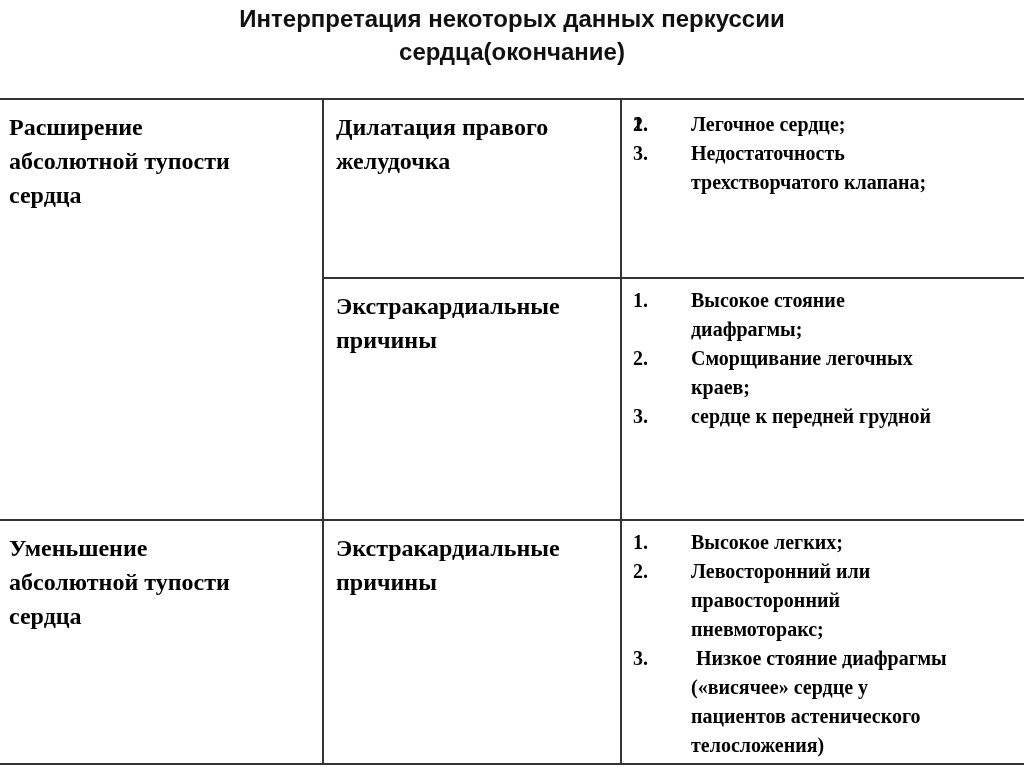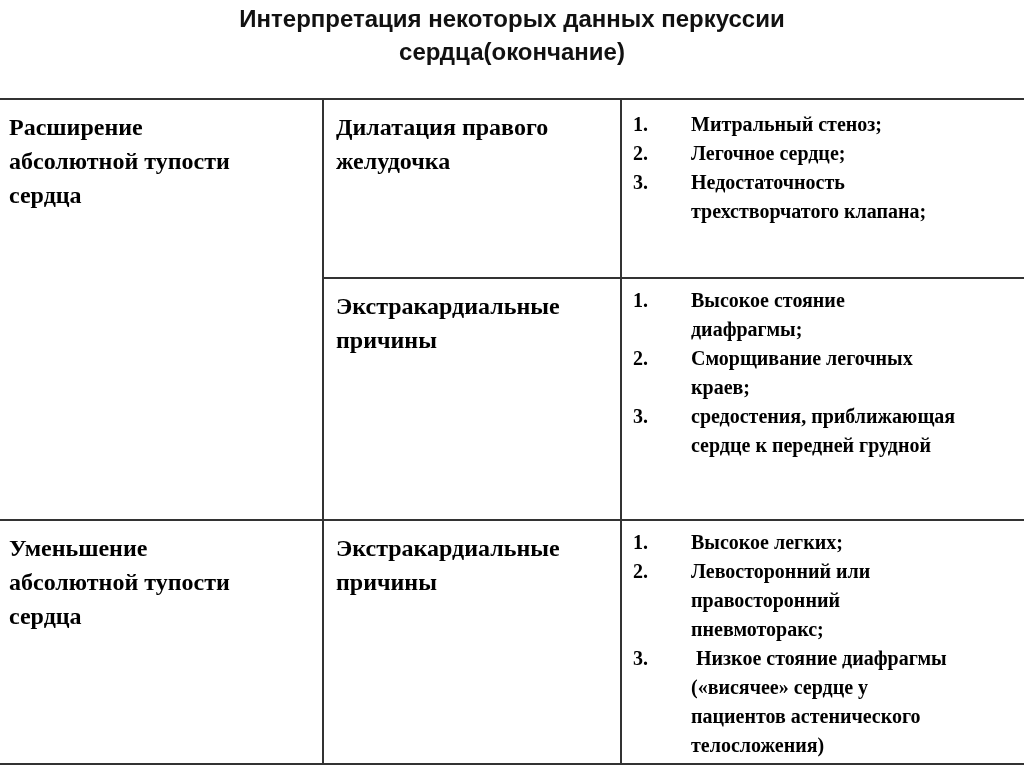--- a/index.html
+++ b/index.html
@@ -104,21 +104,20 @@
 
   <div class="cell sub" style="left:324px;top:2px;width:296px;height:177px;">
     <div>Дилатация правого</div>
     <div>желудочка</div>
   </div>
 
   <div class="cell" style="left:622px;top:12px;width:402px;height:167px;">
     <ol class="olist">
       <li>
         <span class="num">1.</span>
-        <div>Митральный стеноз;</div>
       </li>
       <li>
         <span class="num">2.</span>
         <div>Легочное сердце;</div>
       </li>
       <li>
         <span class="num">3.</span>
         <div>Недостаточность</div>
         <div>трехстворчатого клапана;</div>
       </li>
@@ -137,21 +136,20 @@
         <div>Высокое стояние</div>
         <div>диафрагмы;</div>
       </li>
       <li>
         <span class="num">2.</span>
         <div>Сморщивание легочных</div>
         <div>краев;</div>
       </li>
       <li>
         <span class="num">3.</span>
-        <div>средостения, приближающая</div>
         <div>сердце к передней грудной</div>
       </li>
     </ol>
   </div>
 
   <div class="cell cat" style="left:0;top:423px;width:322px;height:310px;">
     <div>Уменьшение</div>
     <div>абсолютной тупости</div>
     <div>сердца</div>
   </div>

